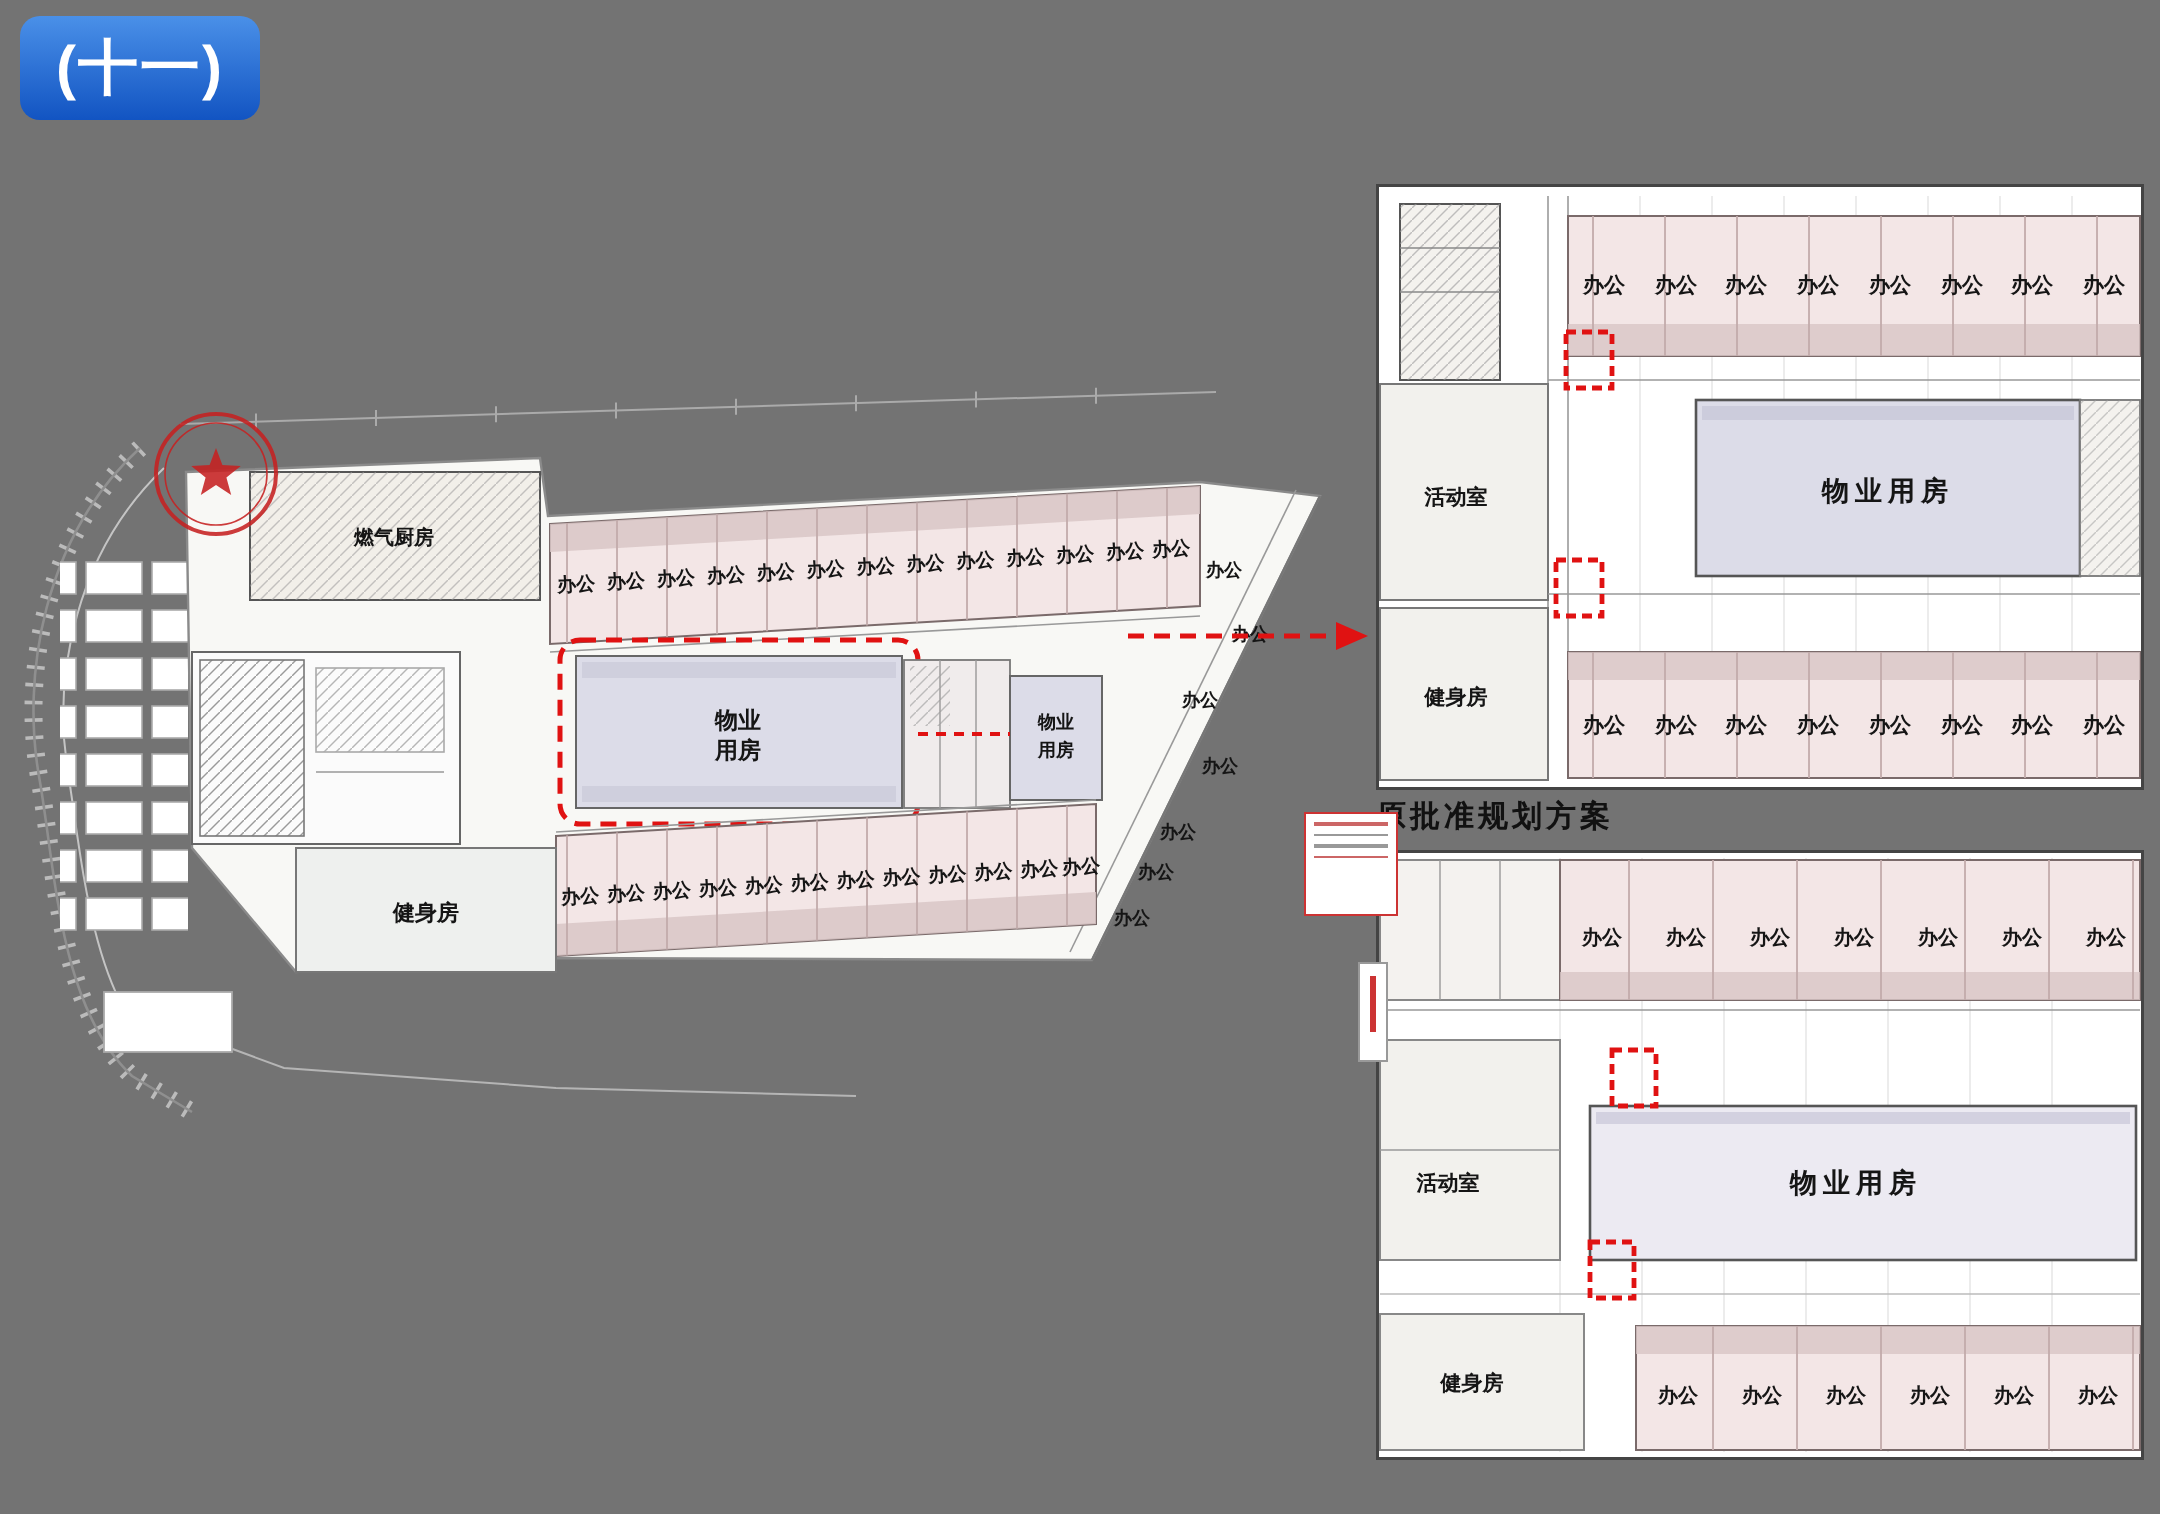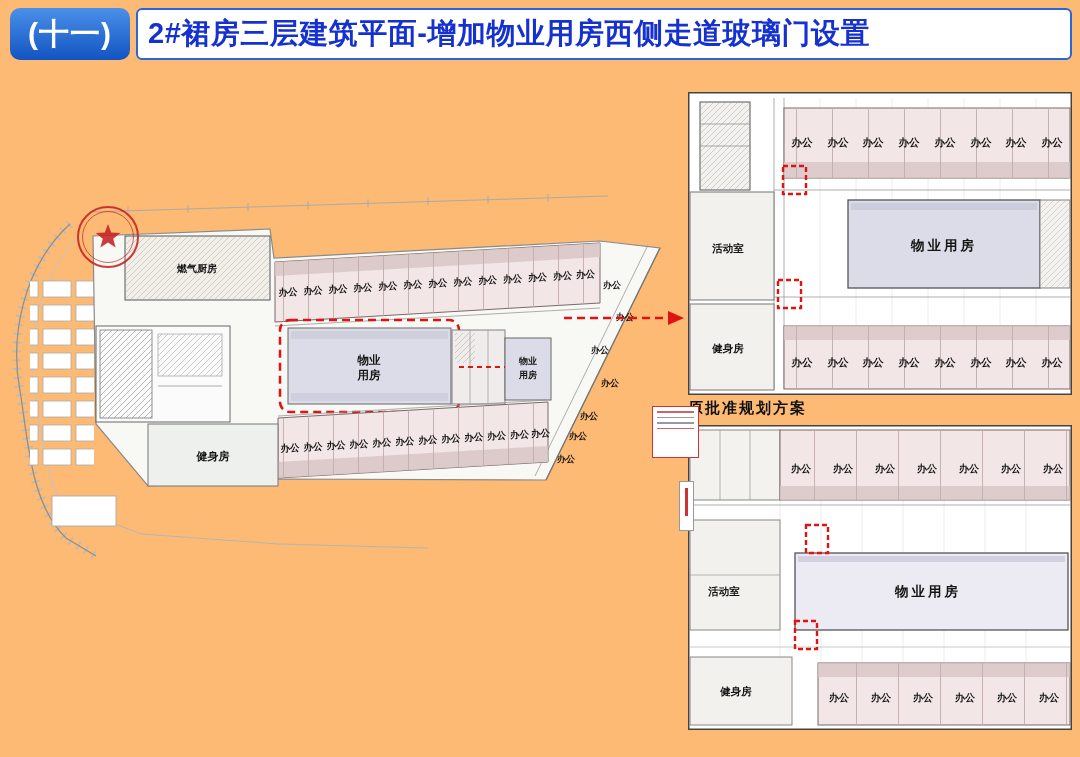--- a/index.html
+++ b/index.html
@@ -1,17 +1,17 @@
 <!DOCTYPE html>
 <html><head>
 <meta charset="utf-8">
 <style>
   *{box-sizing:border-box;margin:0;padding:0}
   html,body{background:#ffffff}
-  .slide{position:relative;width:1080px;height:757px;background:#fdba74;overflow:hidden;
+  .slide{position:relative;width:1080px;height:757px;background:#737373;overflow:hidden;
          font-family:"Liberation Sans","DejaVu Sans",sans-serif}
   
   .badge{position:absolute;left:10px;top:8px;width:120px;height:52px;border-radius:10px;
          background:linear-gradient(180deg,#4a90e8,#1254c2);color:#fff;font-size:30px;font-weight:bold;
          display:flex;align-items:center;justify-content:center;letter-spacing:1px}
   .title-box{position:absolute;left:136px;top:8px;width:936px;height:52px;border:2px solid #2a66d9;
          border-radius:6px;display:flex;align-items:center;padding-left:10px;background:#fff}
   .title{color:#1531d0;font-size:29px;font-weight:bold;white-space:nowrap;letter-spacing:.5px}
   
   svg.plan{position:absolute}
@@ -28,23 +28,20 @@
   .legend-b::after{content:"";display:block;margin:6px auto 0;width:3px;height:28px;background:#cc3333}
 </style>
 </head>
 <body>
 
 <div class="slide">
 
   <div class="badge">
       <span>(十一)</span>
     </div>
-  <div class="title-box">
-    <span class="title">2#裙房三层建筑平面-增加物业用房西侧走道玻璃门设置</span>
-  </div>
 
   <svg class="plan" style="left:8px;top:86px" width="680" height="510" viewBox="0 0 680 510">
     <defs>
       <pattern id="hatch" patternUnits="userSpaceOnUse" width="6" height="6">
         <path d="M0,6 L6,0" stroke="#9a9a9a" stroke-width="0.7"></path>
       </pattern>
       <pattern id="stalls" patternUnits="userSpaceOnUse" width="33" height="24">
         <rect x="2" y="3" width="28" height="16" fill="#ffffff" stroke="#aaaaaa" stroke-width="0.8"></rect>
       </pattern>
       <pattern id="unitsL" patternUnits="userSpaceOnUse" width="25" height="600">

